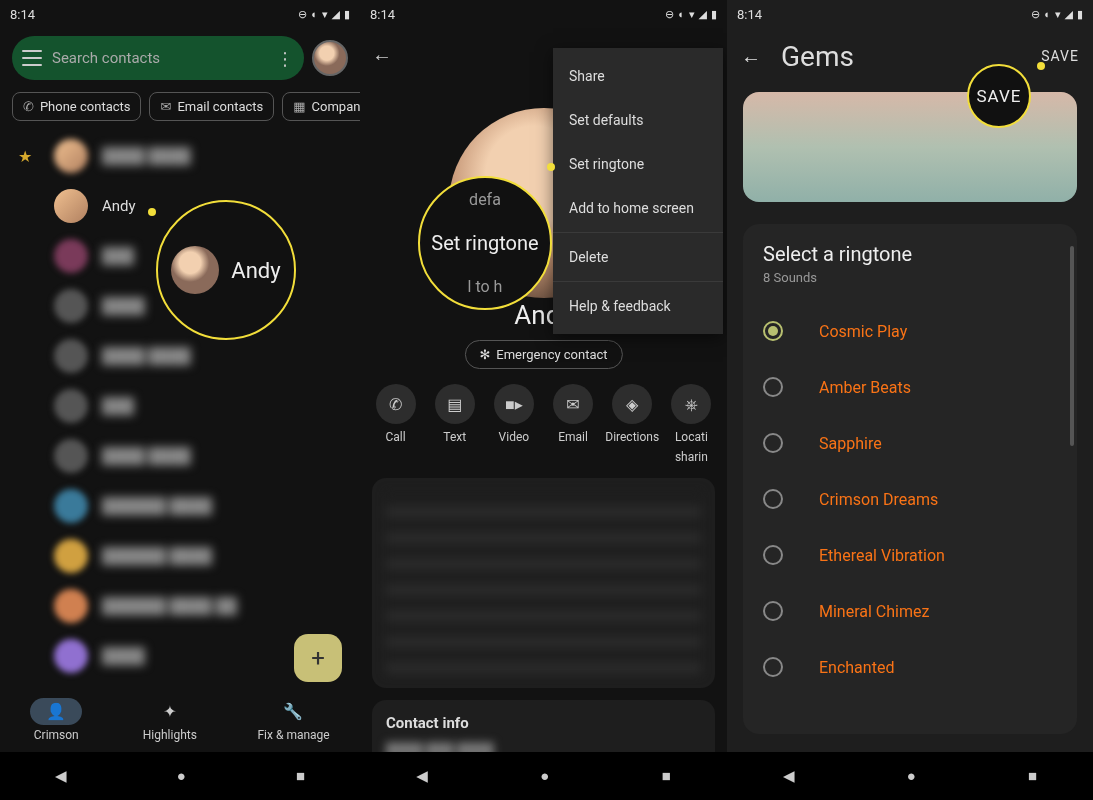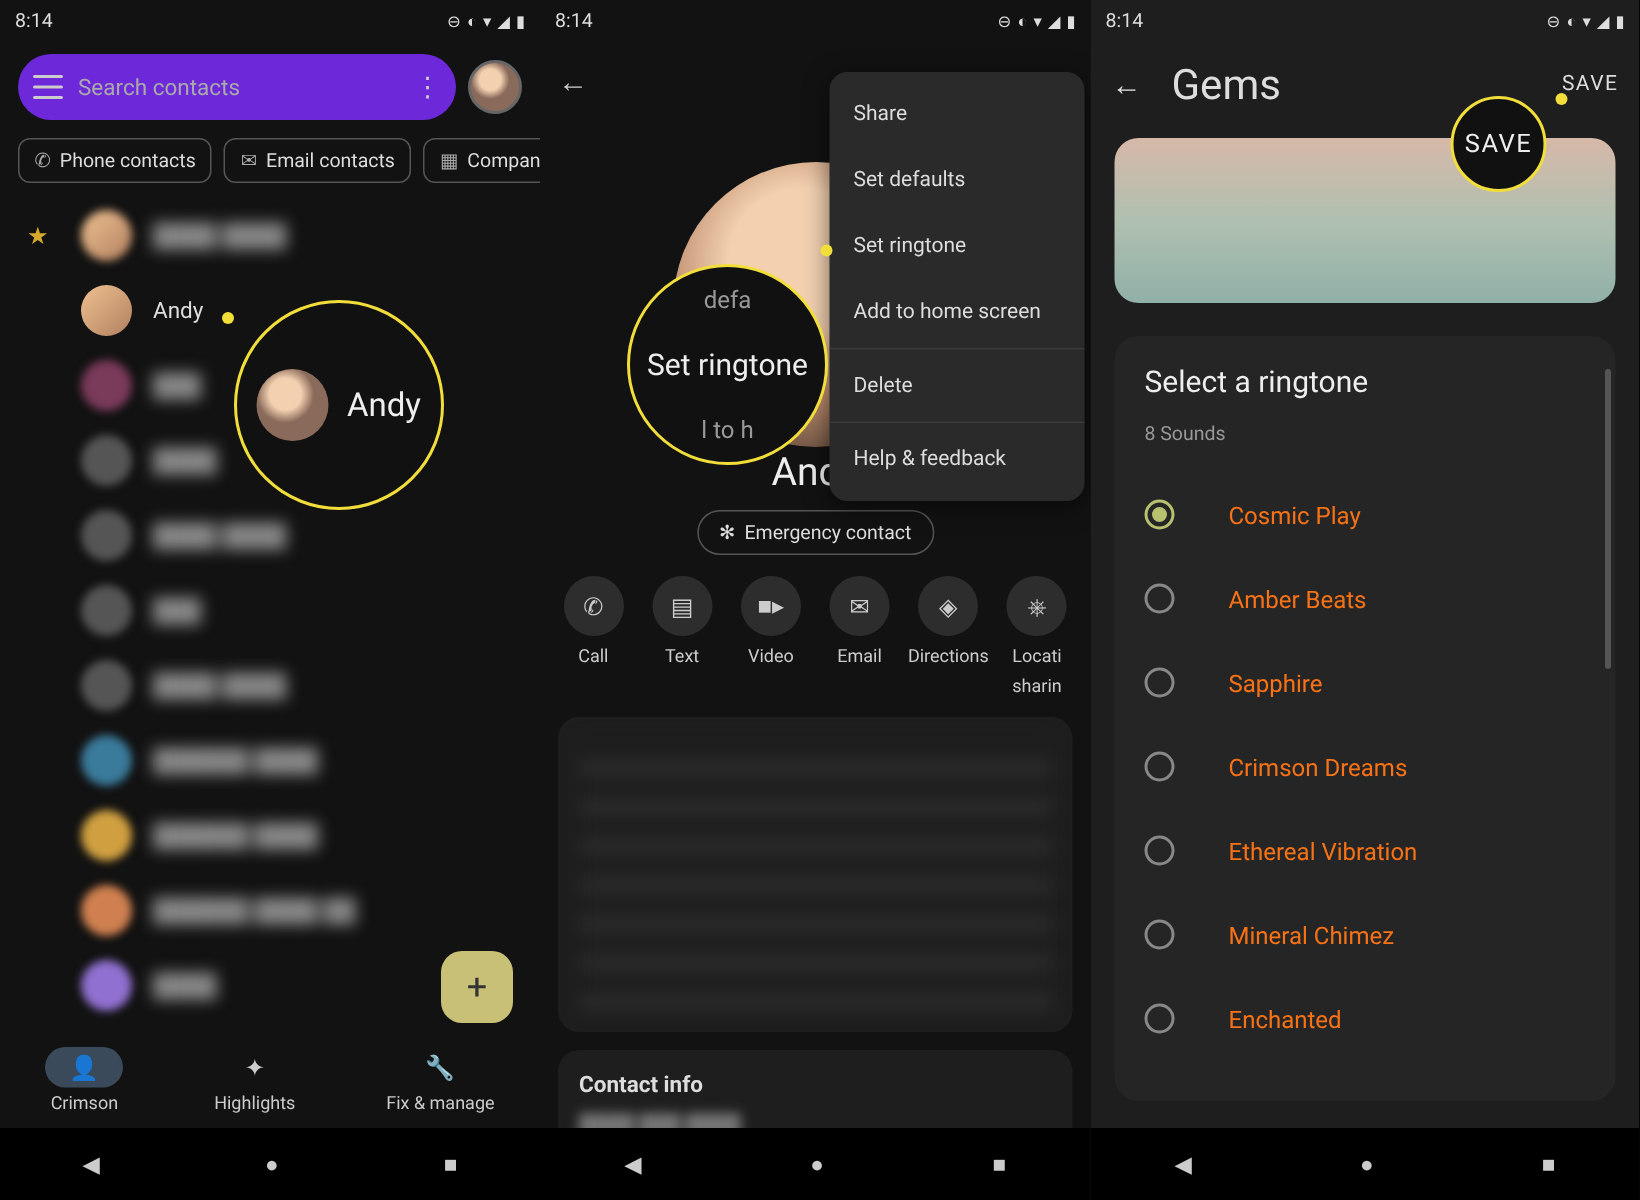--- a/index.html
+++ b/index.html
@@ -38,21 +38,21 @@
 
   
   .search-row {
     display: flex;
     align-items: center;
     padding: 8px 12px;
     gap: 8px;
   }
   .search-pill {
     flex: 1;
-    background: #6d28d9;
+    background: #14532d;
     border-radius: 28px;
     height: 44px;
     display: flex;
     align-items: center;
     padding: 0 10px;
     gap: 10px;
   }
   .ham { width: 20px; height: 16px; display: flex; flex-direction: column; justify-content: space-between; }
   .ham span { height: 2px; background: #ccc; border-radius: 1px; }
   .search-txt { color: #aaa; font-size: 15px; flex: 1; }
@@ -248,21 +248,21 @@
   .card2 { top: 700px; height: 80px; }
   .card2 h3 { font-size: 15px; color: #ddd; margin-bottom: 10px; }
 
   
   .popup {
     position: absolute;
     top: 48px;
     right: 4px;
     width: 170px;
     background: #2a2a2a;
-    border-radius: 12px;
+    border-radius: 0;
     box-shadow: 0 4px 16px rgba(0,0,0,0.5);
     padding: 6px 0;
   }
   .popup .mitem {
     padding: 14px 16px;
     font-size: 14px;
     color: #ddd;
   }
   .popup .sep { height:1px; background:#3a3a3a; margin:2px 0; }
 
@@ -286,21 +286,21 @@
 
   .ringtone-card {
     margin: 14px 16px;
     background: #252525;
     border-radius: 16px;
     padding: 18px 20px;
     height: 510px;
     overflow: hidden;
     position: relative;
   }
-  .rt-title { font-size: 20px; color: #eee; margin-bottom: 16px; }
+  .rt-title { font-size: 20px; color: #eee; margin-bottom: 4px; }
   .rt-sub { font-size: 13px; color: #999; margin-bottom: 18px; }
   .rt-row {
     display: flex;
     align-items: center;
     gap: 20px;
     padding: 18px 0;
   }
   .radio {
     width: 20px; height: 20px;
     border: 2px solid #888;

